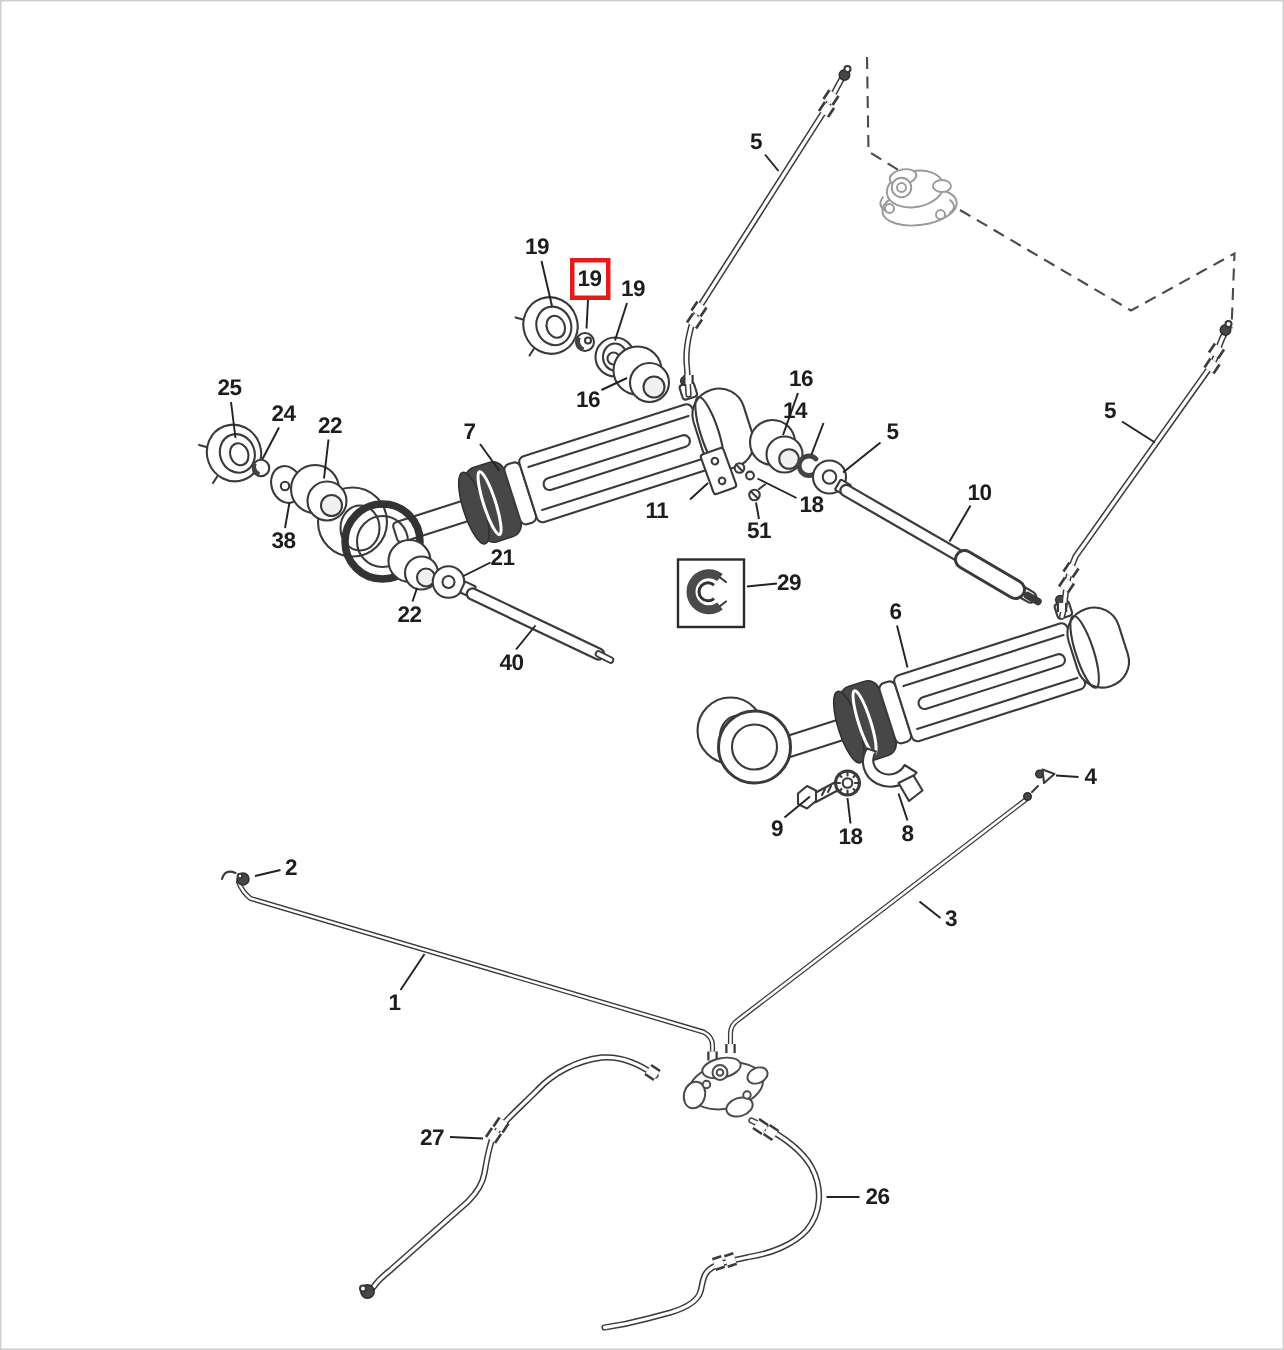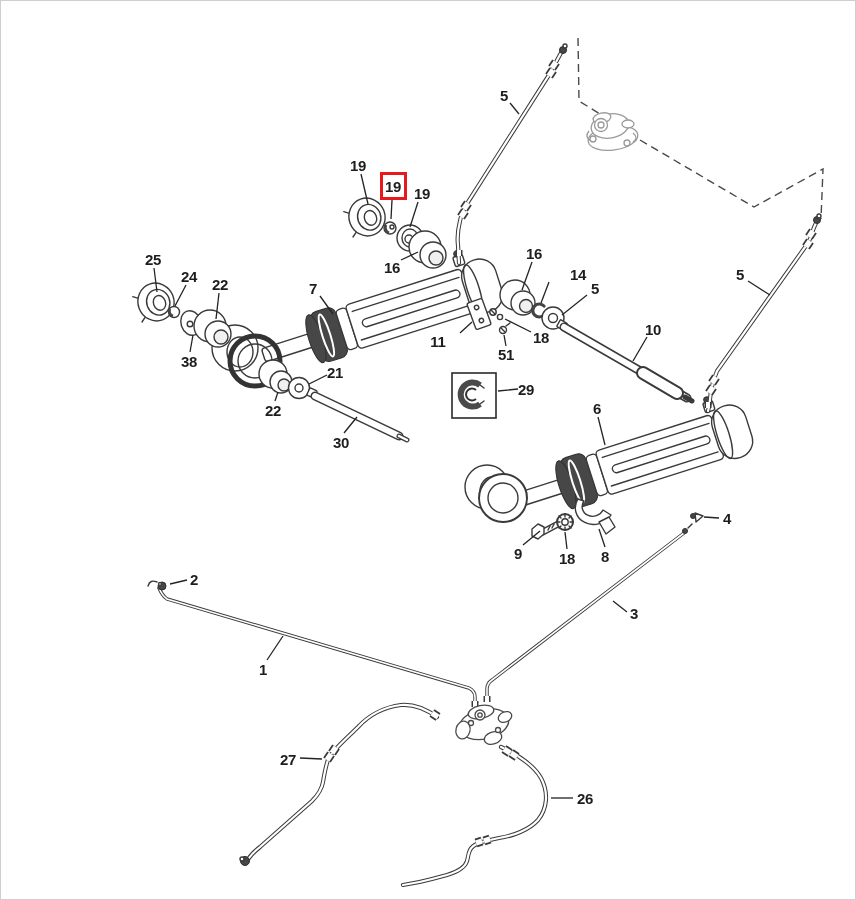--- a/index.html
+++ b/index.html
@@ -367,28 +367,28 @@
 <div class="callout" style="left:503px;top:94px">5</div>
 <div class="callout" style="left:739px;top:273px">5</div>
 <div class="callout" style="left:596px;top:407px">6</div>
 <div class="callout" style="left:312px;top:287px">7</div>
 <div class="callout" style="left:604px;top:555px">8</div>
 <div class="callout" style="left:517px;top:552px">9</div>
 <div class="callout" style="left:566px;top:557px">18</div>
 <div class="callout" style="left:437px;top:340px">11</div>
 <div class="callout" style="left:540px;top:336px">18</div>
 <div class="callout" style="left:652px;top:328px">10</div>
-<div class="callout" style="left:577px;top:273px">14</div>
+<div class="callout" style="left:529px;top:273px">14</div>
 <div class="callout" style="left:594px;top:287px">5</div>
 <div class="callout" style="left:391px;top:266px">16</div>
 <div class="callout" style="left:533px;top:252px">16</div>
 <div class="callout" style="left:421px;top:192px">19</div>
 <div class="callout" style="left:392px;top:185px">19</div>
 <div class="callout" style="left:357px;top:164px">19</div>
-<div class="callout" style="left:340px;top:441px">30</div>
+<div class="callout" style="left:340px;top:441px">40</div>
 <div class="callout" style="left:334px;top:371px">21</div>
 <div class="callout" style="left:219px;top:283px">22</div>
 <div class="callout" style="left:272px;top:409px">22</div>
 <div class="callout" style="left:188px;top:360px">38</div>
 <div class="callout" style="left:188px;top:275px">24</div>
 <div class="callout" style="left:152px;top:258px">25</div>
 <div class="callout" style="left:584px;top:797px">26</div>
 <div class="callout" style="left:287px;top:758px">27</div>
 <div class="callout" style="left:505px;top:353px">51</div>
 <div class="callout" style="left:525px;top:388px">29</div>

